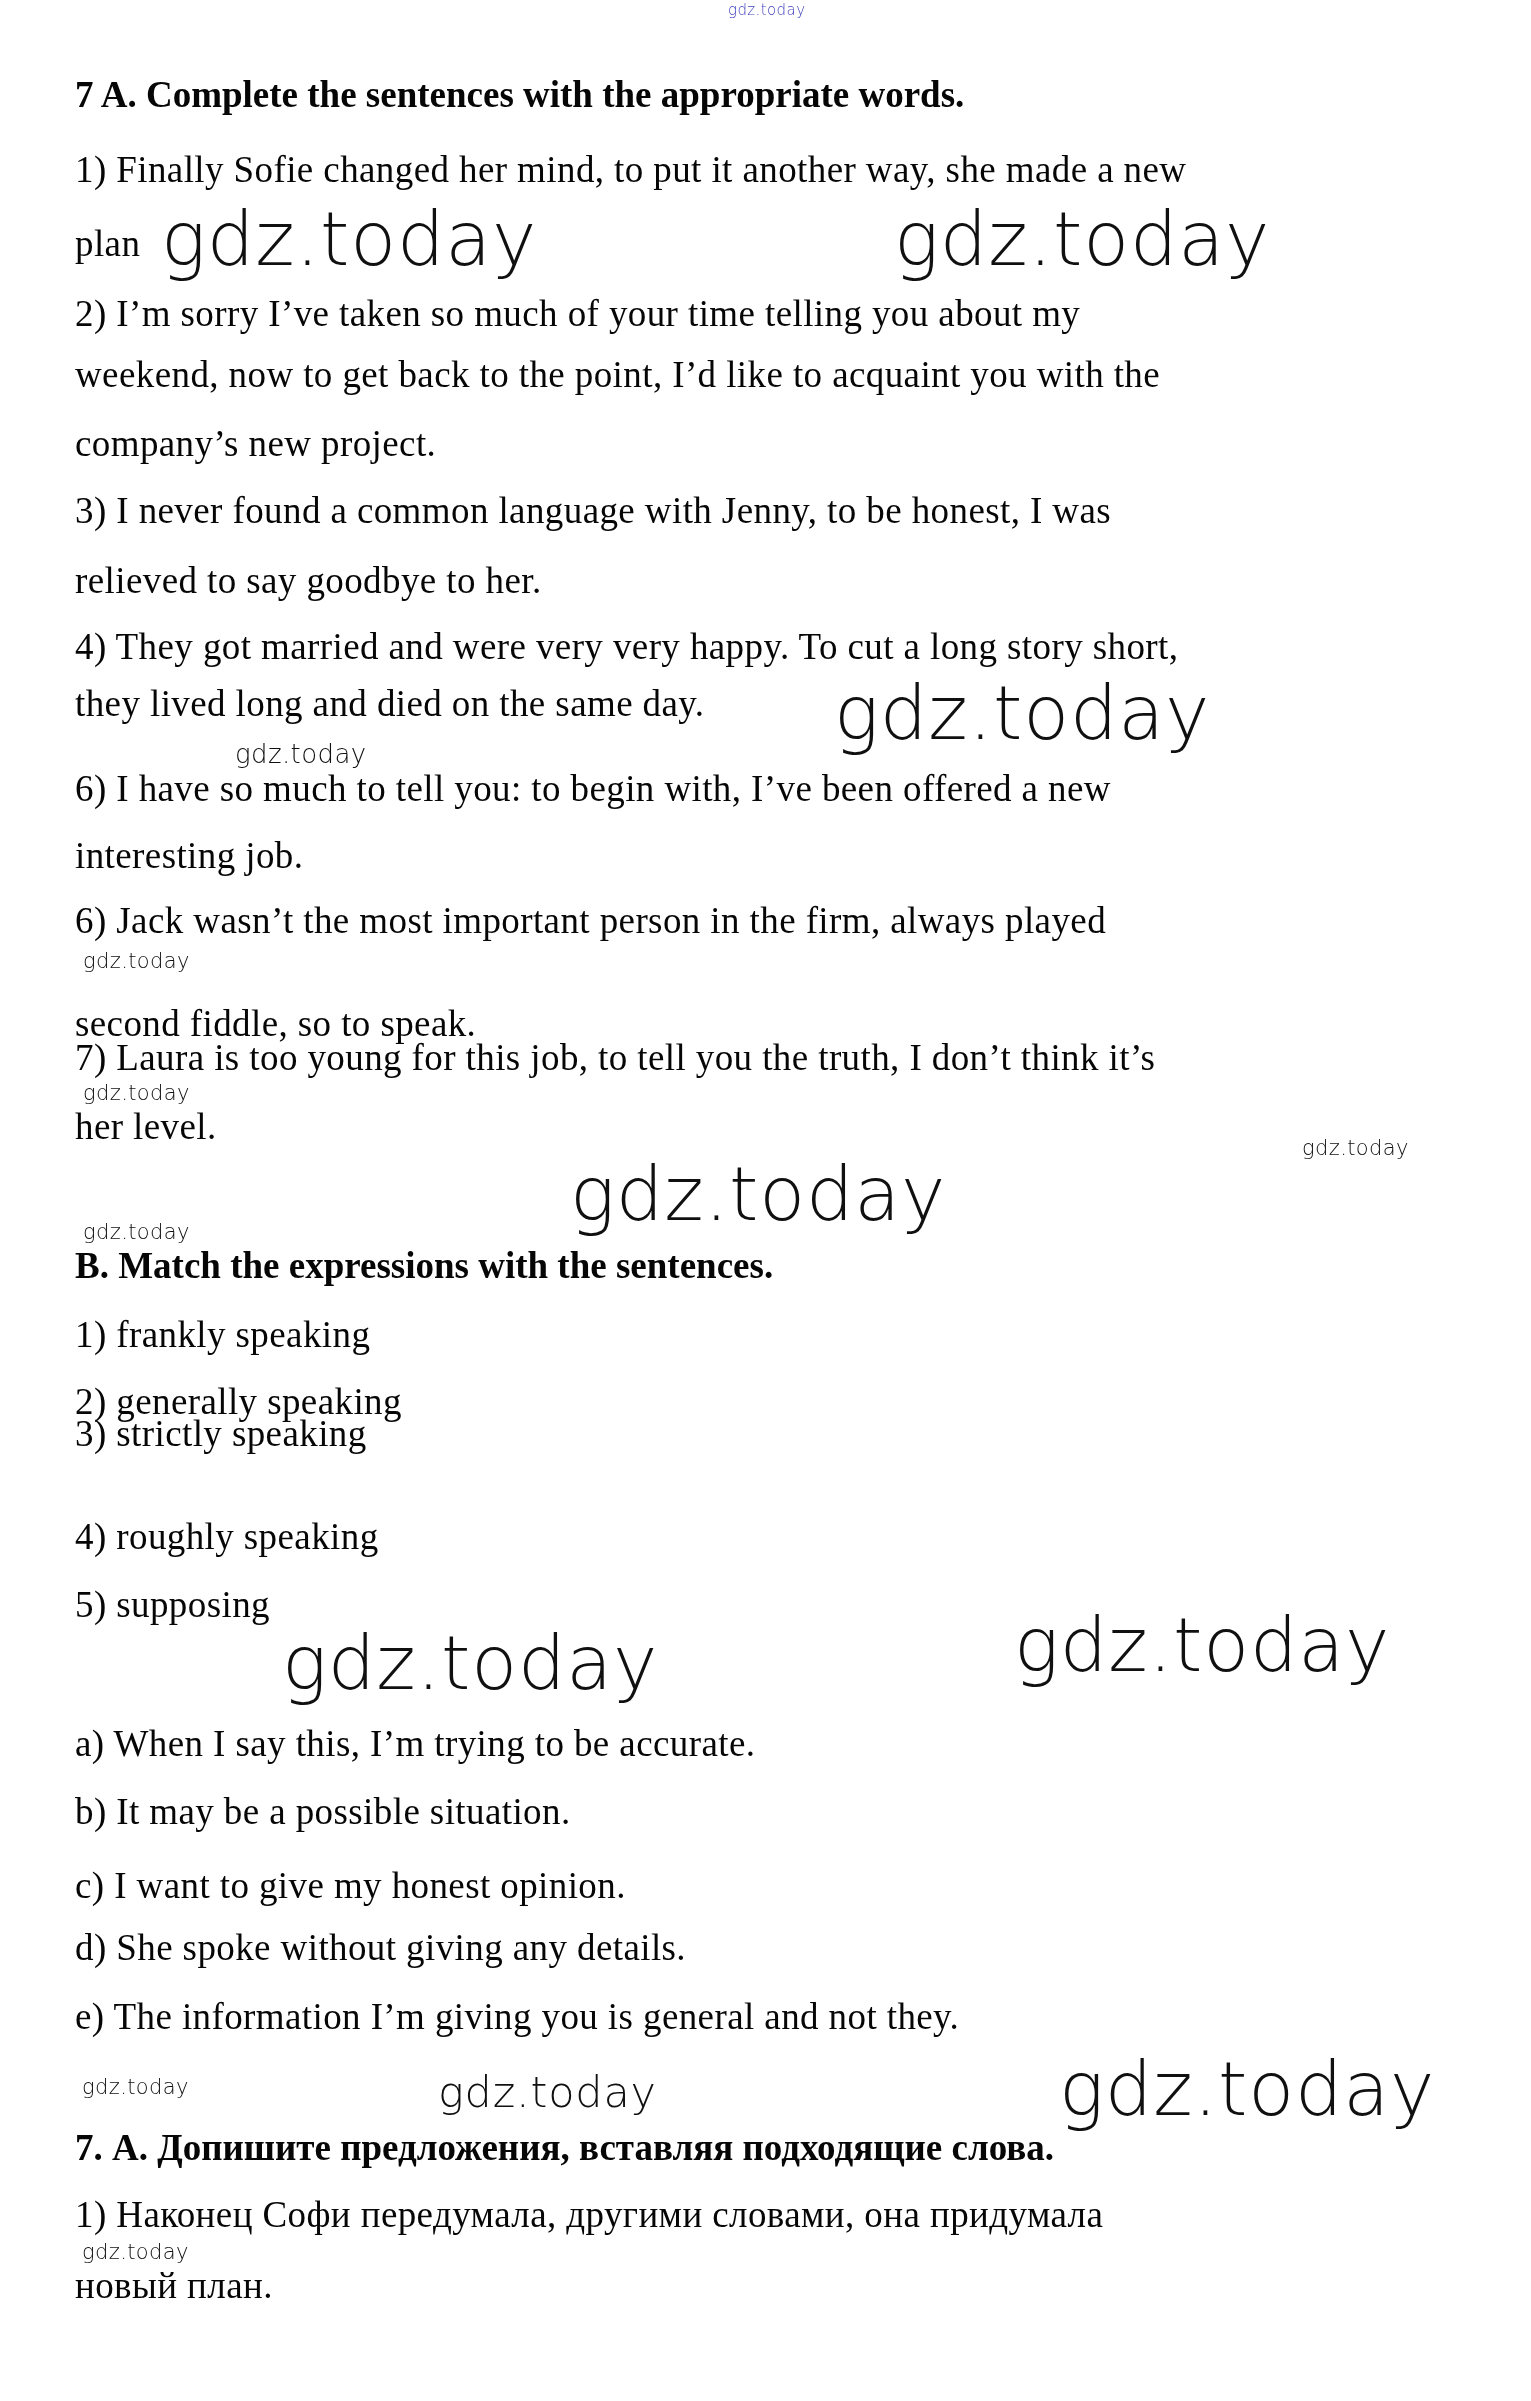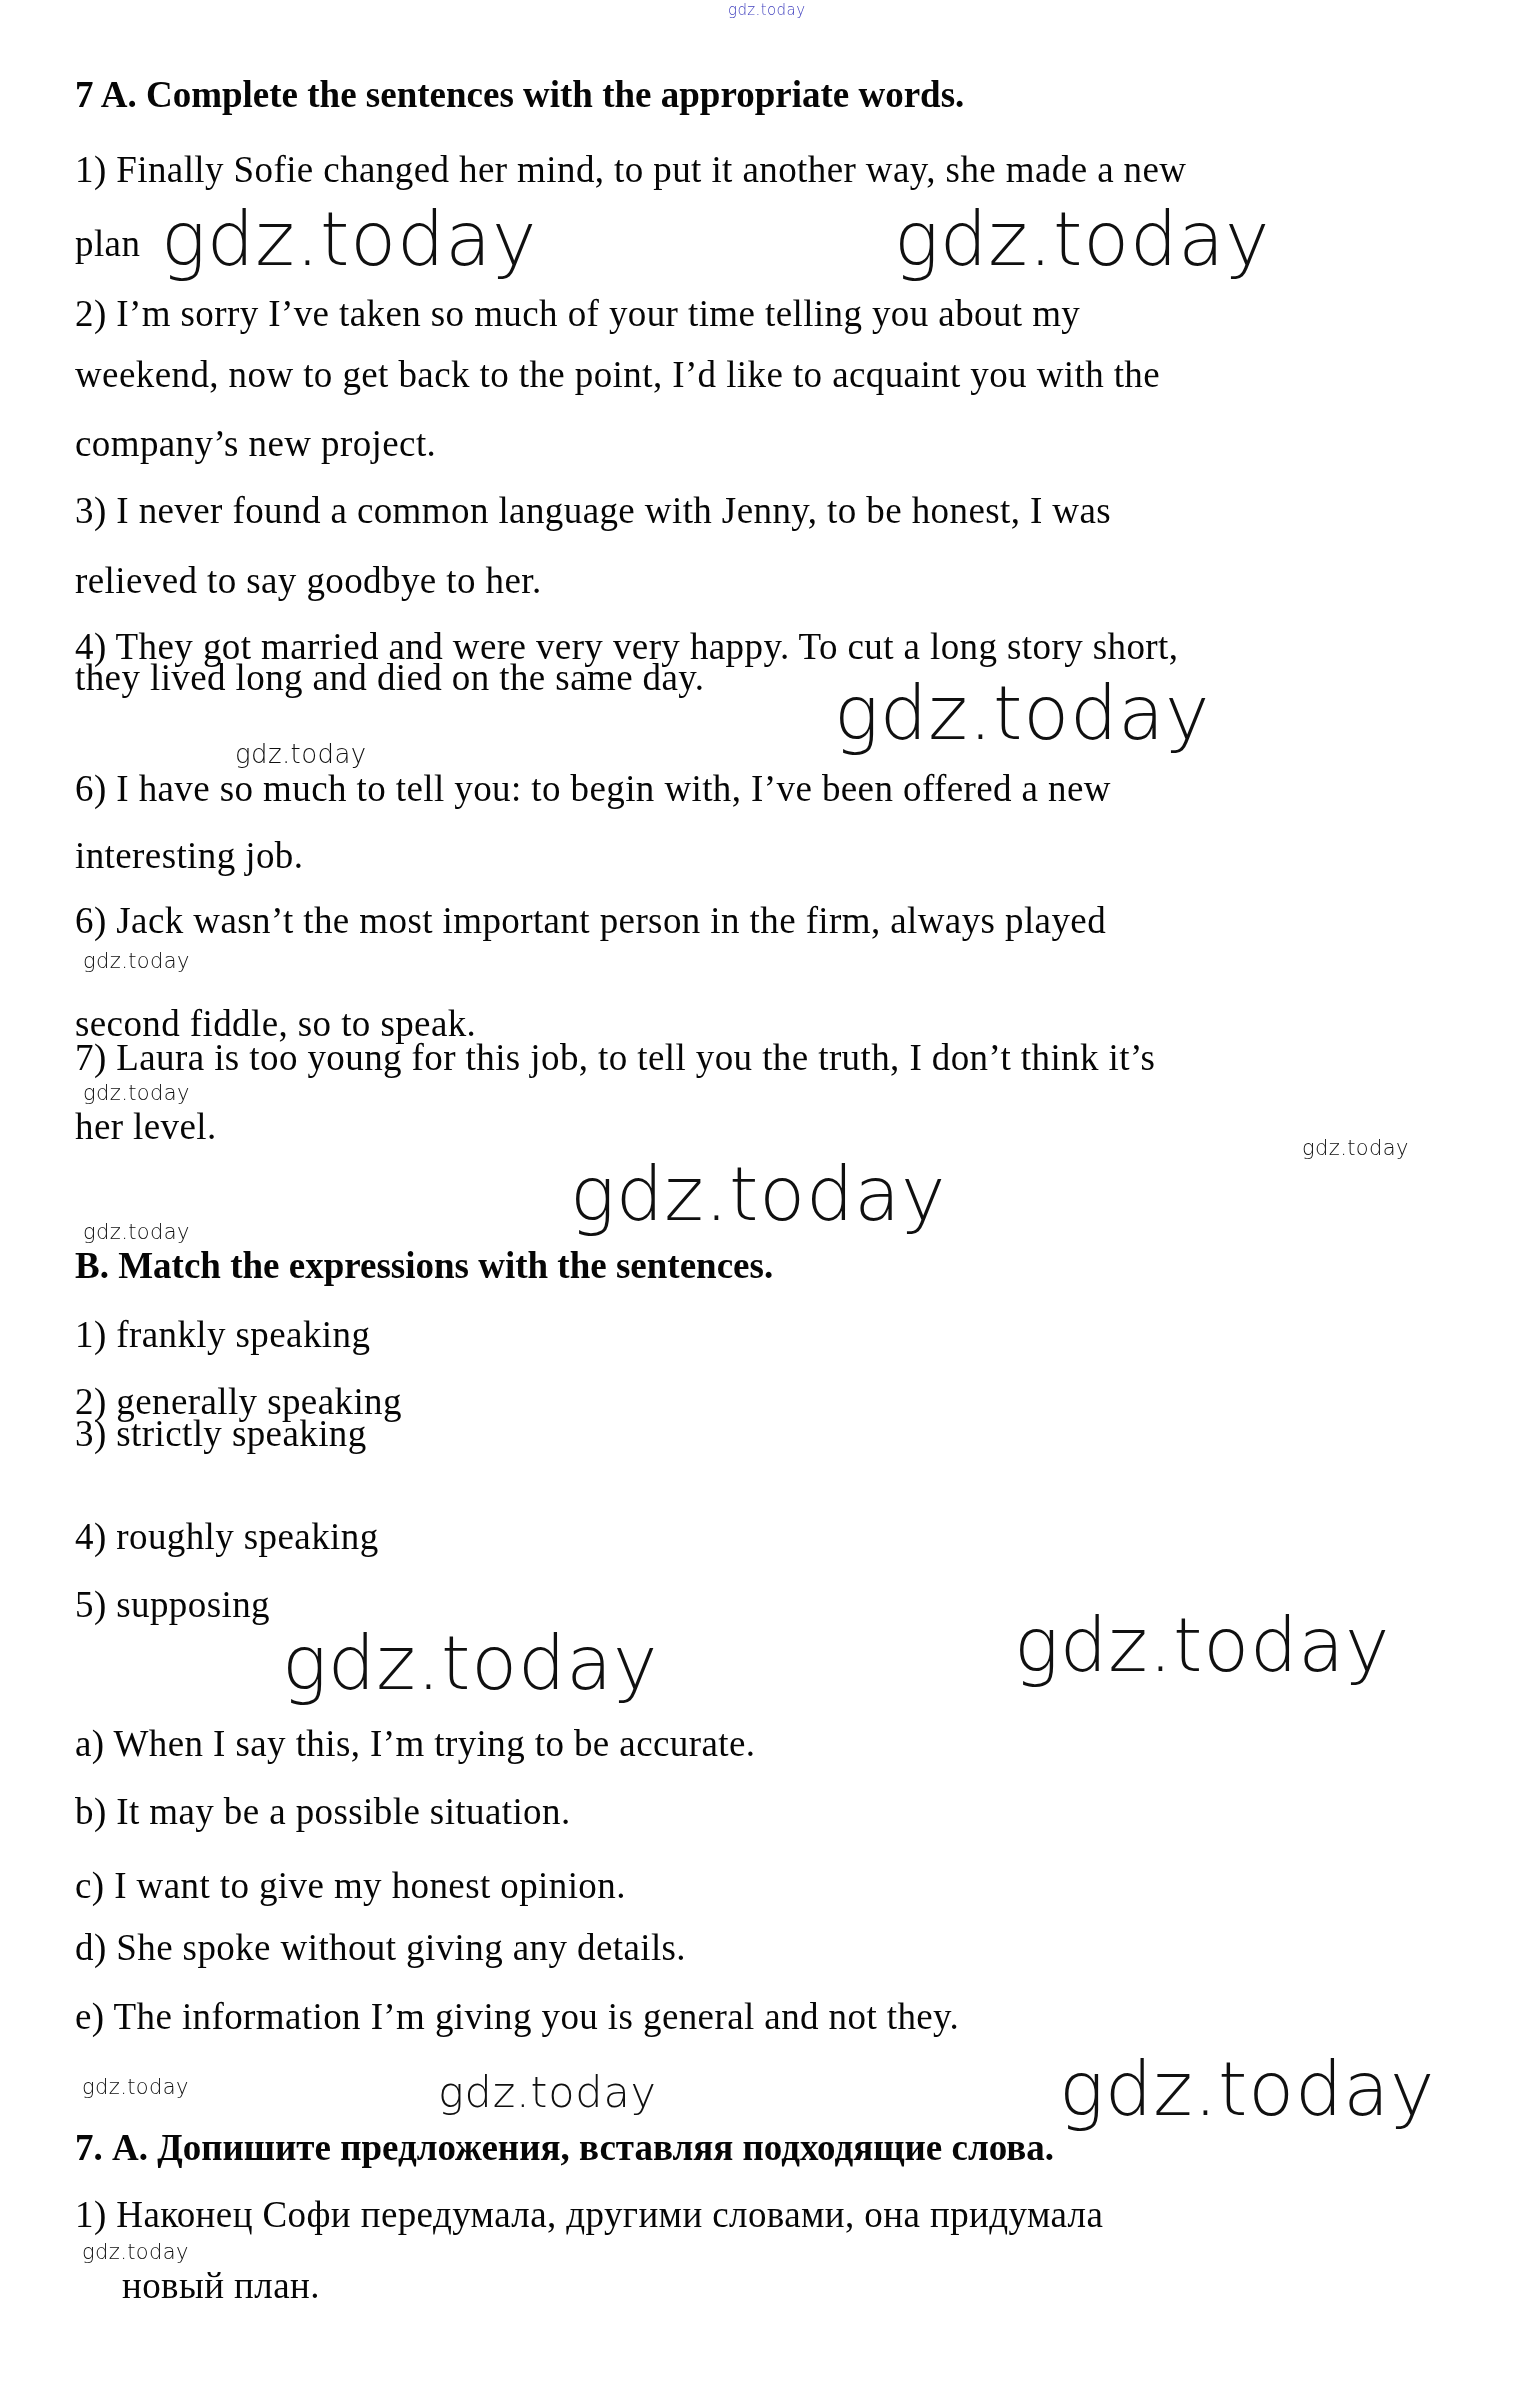--- a/index.html
+++ b/index.html
@@ -55,21 +55,21 @@
   <div class="wm wm-lg" style="top:202px;left:894px;">gdz.today</div>
 
   <div class="ln" style="top:294px;">2) I’m sorry I’ve taken so much of your time telling you about my</div>
   <div class="ln" style="top:355px;">weekend, now to get back to the point, I’d like to acquaint you with the</div>
   <div class="ln" style="top:424px;">company’s new project.</div>
 
   <div class="ln" style="top:491px;">3) I never found a common language with Jenny, to be honest, I was</div>
   <div class="ln" style="top:561px;">relieved to say goodbye to her.</div>
 
   <div class="ln" style="top:627px;">4) They got married and were very very happy. To cut a long story short,</div>
-  <div class="ln" style="top:658px;text-align:center;">they lived long and died on the same day.</div>
+  <div class="ln" style="top:684px;text-align:center;">they lived long and died on the same day.</div>
   <div class="wm wm-lg" style="top:676px;left:834px;">gdz.today</div>
 
   <div class="wm wm-s2" style="top:741px;left:235px;">gdz.today</div>
   <div class="ln" style="top:769px;">6) I have so much to tell you: to begin with, I’ve been offered a new</div>
   <div class="ln" style="top:836px;">interesting job.</div>
 
   <div class="ln" style="top:901px;">6) Jack wasn’t the most important person in the firm, always played</div>
   <div class="wm wm-sm" style="top:951px;left:83px;">gdz.today</div>
   <div class="ln" style="top:1004px;">second fiddle, so to speak.</div>
 
@@ -99,16 +99,16 @@
   <div class="ln" style="top:1997px;">e) The information I’m giving you is general and not they.</div>
 
   <div class="wm wm-sm" style="top:2077px;left:82px;">gdz.today</div>
   <div class="wm wm-md" style="top:2071px;left:438px;">gdz.today</div>
   <div class="wm wm-lg" style="top:2052px;left:1059px;">gdz.today</div>
 
   <div class="ln hd" style="top:2128px;">7. А. Допишите предложения, вставляя подходящие слова.</div>
 
   <div class="ln" style="top:2195px;">1) Наконец Софи передумала, другими словами, она придумала</div>
   <div class="wm wm-sm" style="top:2242px;left:82px;">gdz.today</div>
-  <div class="ln" style="top:2266px;margin-left:47px;">новый план.</div>
+  <div class="ln" style="top:2266px;">новый план.</div>
 
 </div>
 
 
 </body></html>

